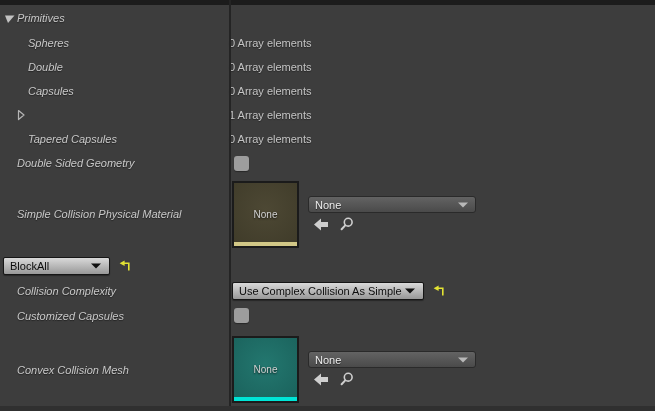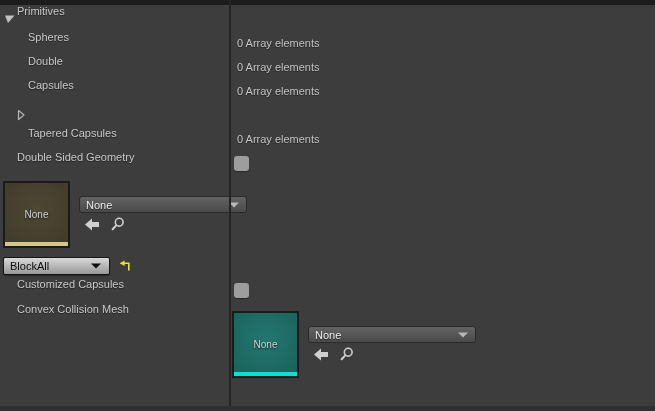--- a/index.html
+++ b/index.html
@@ -9,23 +9,23 @@
   .panel { position:relative; width:655px; height:411px; background:#3d3d3d; overflow:hidden; }
   .topbar { position:absolute; top:0; left:0; width:655px; height:5px; background:#1c1c1c; }
   .divider { position:absolute; top:0; left:229px; width:2px; height:406px; background:#242424; }
   .footer { position:absolute; bottom:0; left:0; width:655px; height:5px; background:#303030; }
 
   .body { position:absolute; top:5px; left:0; width:655px; }
   .row { display:flex; align-items:center; width:655px; }
   .row.top-align { align-items:flex-start; }
 
   .label-col { position:relative; width:229px; flex:0 0 229px; height:100%;
-               display:flex; align-items:flex-start; }
+               display:flex; align-items:center;font-style:italic; }
   .value-col { position:relative; flex:1; height:100%; display:flex; align-items:center;
-               padding-left:8px; }
+               padding-left:0; }
 
   .lbl { color:#c8c8c8; text-shadow:0 1px 1px rgba(0,0,0,0.45); white-space:nowrap; }
   .indent1 { padding-left:17px; }
   .indent2 { padding-left:28px; }
   .val-text { color:#c4c4c4; text-shadow:0 1px 1px rgba(0,0,0,0.4); }
 
   .tri { position:absolute; top:50%; transform:translateY(-50%); display:block; }
   .tri.expanded { left:4px; }
   .tri.conv { left:16px; }
   .tri.presets { left:5px; }
@@ -107,20 +107,23 @@
           <span class="val-text">0 Array elements</span>
         </div>
     </div>
 
     <div class="row" style="height:24px">
       <div class="label-col">
         <svg class="tri conv" width="10" height="12" viewBox="0 0 10 12">
             <polygon points="2.5,1.5 8,6 2.5,10.5" fill="none" stroke="#b5b5b5" stroke-width="1.2" stroke-linejoin="round"></polygon>
           </svg>
       </div>
+      <div class="value-col">
+          <span class="val-text">1 Array elements</span>
+        </div>
     </div>
 
     <div class="row" style="height:24px">
       <div class="label-col">
           <span class="lbl indent2">Tapered Capsules</span>
         </div>
       <div class="value-col">
           <span class="val-text">0 Array elements</span>
         </div>
     </div>
@@ -128,20 +131,23 @@
     <div class="row" style="height:24px">
       <div class="label-col">
           <span class="lbl indent1">Double Sided Geometry</span>
         </div>
       <div class="value-col" style="padding-left:5px">
           <div class="checkbox"></div>
         </div>
     </div>
 
     <div class="row top-align" style="height:78px">
+      <div class="label-col">
+          <span class="lbl indent1">Simple Collision Physical Material</span>
+        </div>
       <div class="value-col top-align" style="align-items:flex-start; padding-left:3px; padding-top:6px;">
         <div class="thumb">
           <div class="thumb-bg" style="background: radial-gradient(circle at 50% 42%, rgb(77, 72, 52), rgb(63, 59, 41));"></div>
           <div class="thumb-strip" style="background: rgb(210, 200, 135);"></div>
           <span class="thumb-label">None</span>
         </div>
         <div class="asset-stack" style="margin-top:15px;">
           <div class="combo-dark">
             <span>None</span>
             <span class="chev"></span>
@@ -171,20 +177,37 @@
         </div>
         <span class="reset-btn">
           <svg width="12" height="12" viewBox="0 0 12 12">
               <path d="M9.8 10.5 L9.8 3.2 L4.8 3.2" fill="none" stroke="#e3e333" stroke-width="1.6"></path>
               <polygon points="0.6,3.2 5.6,0.4 5.6,6 " fill="#e3e333"></polygon>
             </svg>
         </span>
       </div>
     </div>
 
+    <div class="row" style="height:25px">
+      <div class="label-col">
+          <span class="lbl indent1">Collision Complexity</span>
+        </div>
+      <div class="value-col" style="padding-left:3px">
+        <div class="combo-light" style="width:192px">
+          <span>Use Complex Collision As Simple</span>
+          <span class="chev"></span>
+        </div>
+        <span class="reset-btn">
+          <svg width="12" height="12" viewBox="0 0 12 12">
+              <path d="M9.8 10.5 L9.8 3.2 L4.8 3.2" fill="none" stroke="#e3e333" stroke-width="1.6"></path>
+              <polygon points="0.6,3.2 5.6,0.4 5.6,6 " fill="#e3e333"></polygon>
+            </svg>
+        </span>
+      </div>
+    </div>
 
     <div class="row" style="height:25px">
       <div class="label-col">
           <span class="lbl indent1">Customized Capsules</span>
         </div>
       <div class="value-col" style="padding-left:5px">
           <div class="checkbox"></div>
         </div>
     </div>
 

